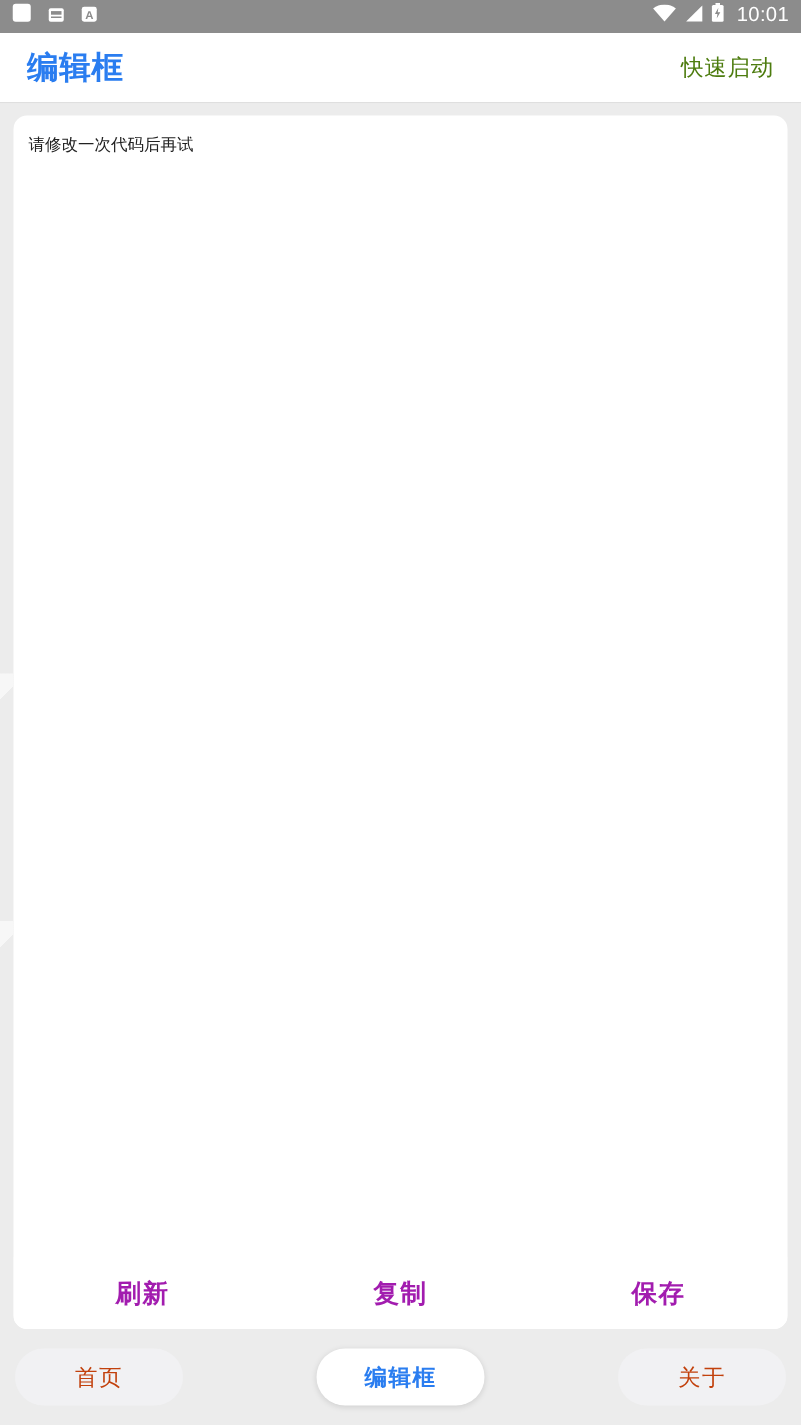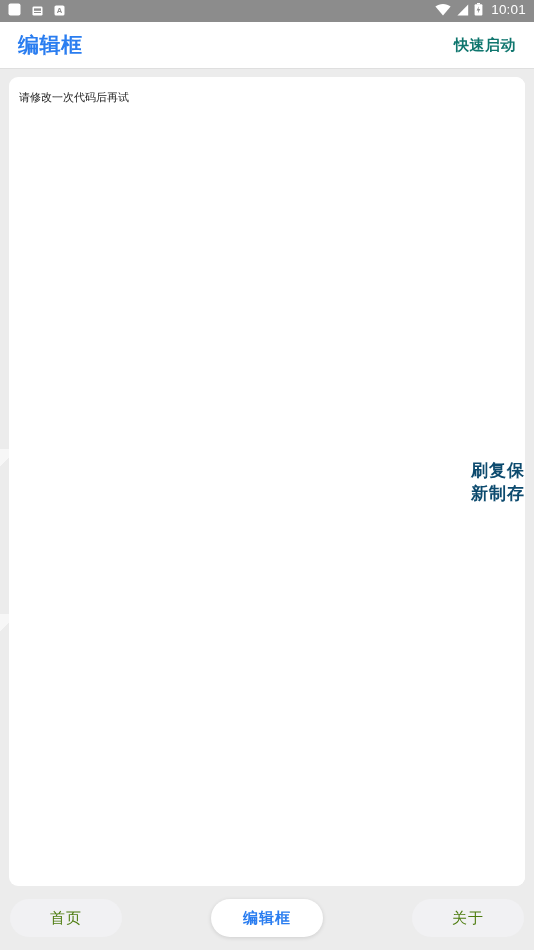--- a/index.html
+++ b/index.html
@@ -42,40 +42,40 @@
     border-bottom:1px solid #dfdfdf;
   }
   .app-title {
     color:#2a7df0;
     font-size:21px;
     font-weight:bold;
     letter-spacing:.5px;
   }
   .quick-start {
     margin-left:auto;
-    color:#0f766e;
+    color:#4d7c0f;
     font-size:15px;
-    font-weight:bold;
+    font-weight:normal;
     letter-spacing:.5px;
     cursor:pointer;
   }
 
   
   .main {
     flex:1 1 auto;
     position:relative;
     padding:8px 9px 0 9px;
     display:flex; flex-direction:column;
     min-height:0;
   }
   .card {
     flex:1 1 auto;
     background:#ffffff;
     border-radius:9px;
-    display:flex; 
+    display:flex; flex-direction:column;
     min-height:0;
     overflow:hidden;
   }
   .editor {
     flex:1 1 auto;
     padding:12px 10px 8px 10px;
     font-size:11px;
     line-height:1.55;
     color:#222222;
     overflow:auto;
@@ -91,41 +91,41 @@
   .actions {
     flex:0 0 48px;
     display:flex; align-items:center;
     background:#ffffff;
   }
   .action-btn {
     flex:1 1 0;
     text-align:center;
     font-size:17px;
     font-weight:bold;
-    color:#0c4a6e;
+    color:#a21caf;
     letter-spacing:1px;
     cursor:pointer;
     user-select:none;
     padding:6px 0;
   }
 
   
   .tabbar {
     flex:0 0 64px;
     background:#ececec;
     display:flex; align-items:center;
     justify-content:space-between;
     padding:0 10px;
   }
   .tab {
     flex:0 0 auto;
     width:112px; height:38px;
     border-radius:19px;
     background:#f1f1f3;
-    color:#4d7c0f;
+    color:#c2410c;
     font-size:15px;
     display:flex; align-items:center; justify-content:center;
     letter-spacing:1px;
     cursor:pointer;
     user-select:none;
   }
   .tab.active {
     background:#ffffff;
     color:#2a7df0;
     font-weight:bold;

